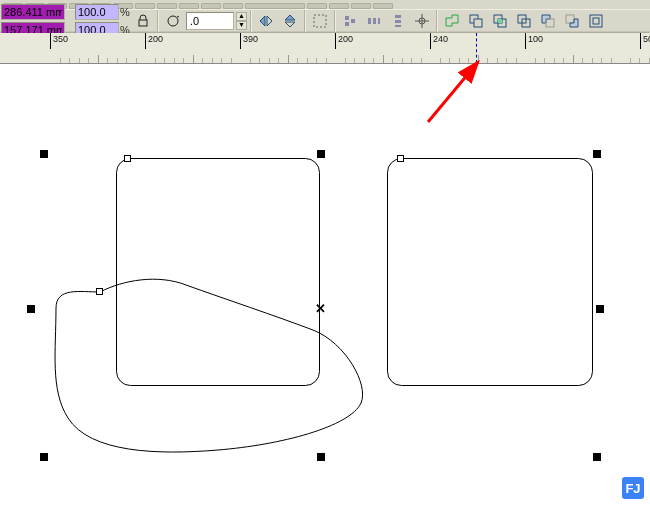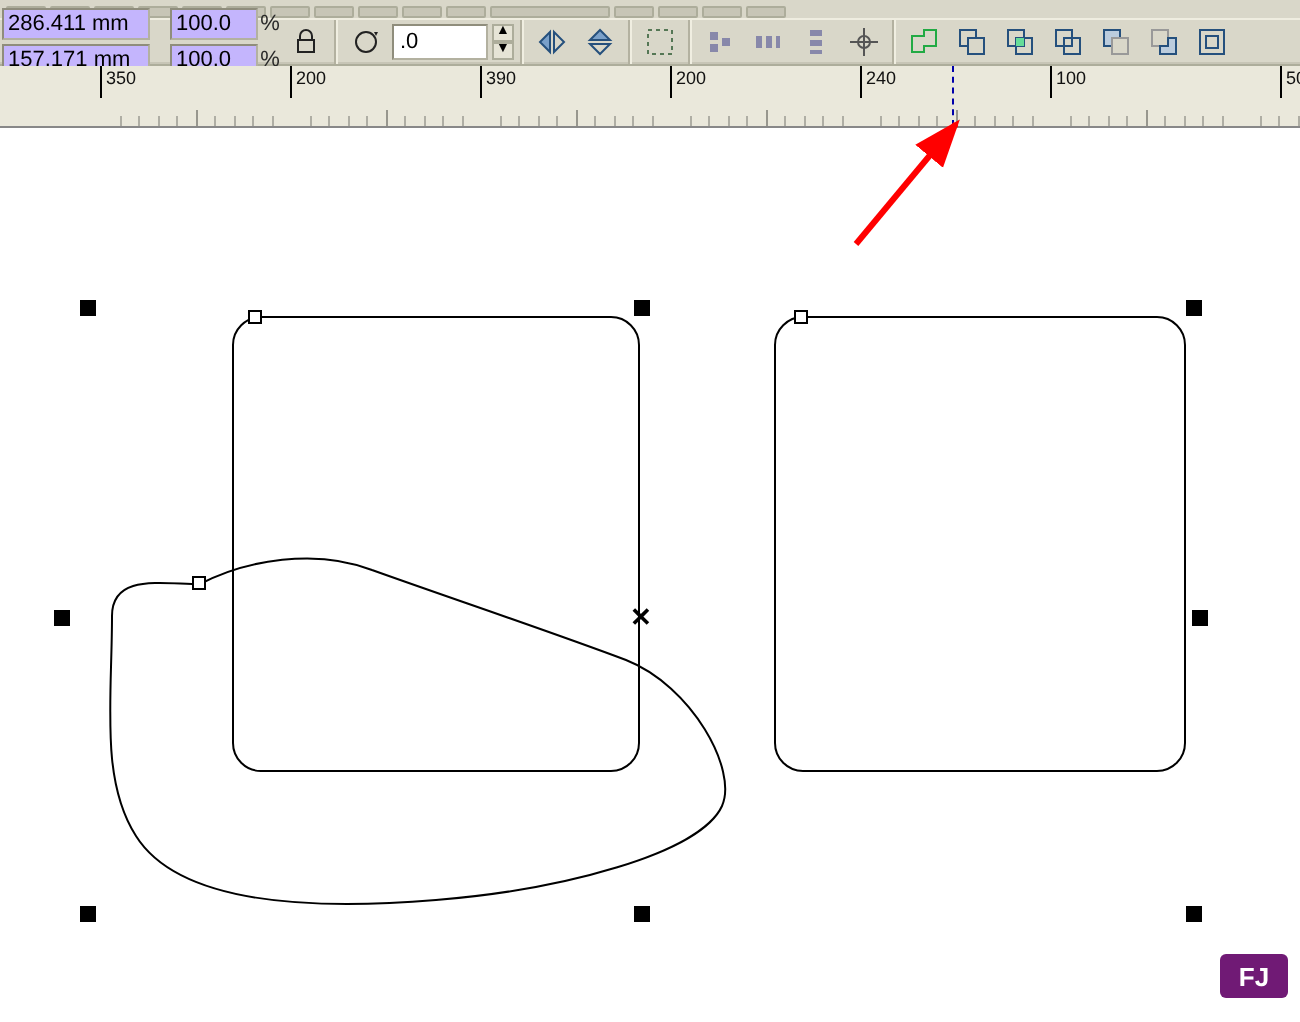--- a/index.html
+++ b/index.html
@@ -5,21 +5,21 @@
   * { box-sizing: border-box; margin: 0; padding: 0; }
   html, body { width: 650px; height: 511px; overflow: hidden; font-family: Tahoma, Arial, sans-serif; font-size: 11px; }
   body { background: #ffffff; }
 
   
   .toolbars { background: #d9d7c9; border-bottom: 1px solid #adad9b; width: 650px; }
   .row { display: flex; align-items: center; height: 23px; gap: 2px; padding: 0 1px; }
   .row.r1 { border-top: 1px solid #efede0; border-bottom: 1px solid #c7c5b6; padding-top:1px;}
 
   .coord-box {
-    width: 74px; height: 16px; background: #c4b5fd; border: 1px solid #b3b1a0;
+    width: 64px; height: 16px; background: #a21caf; border: 1px solid #b3b1a0;
     border-top-color:#8f8d7c; border-left-color:#8f8d7c;
     font-size: 11px; padding: 0 2px; line-height: 14px; color: #000;
   }
   .scale-box {
     width: 44px; height: 16px; background: #c4b5fd; border: 1px solid #b3b1a0;
     border-top-color:#8f8d7c; border-left-color:#8f8d7c;
     font-size: 11px; padding: 0 2px; line-height: 14px;
   }
   .pct { width:10px; text-align:center; color:#2a2a2a; }
 
@@ -71,21 +71,21 @@
   .stroke { fill:none; stroke:#000; stroke-width:1; }
 
   
   svg.arrow { position:absolute; overflow:visible; }
 
   
   .watermark {
     position:absolute; right:6px; bottom:4px; display:flex; align-items:center; gap:4px;
     font-family: "Microsoft YaHei", Arial, sans-serif;
   }
-  .watermark .logo { width:34px; height:22px; background:#701a75; border-radius:3px; display:flex; align-items:center; justify-content:center; color:#fff; font-weight:bold; font-size:13px;}
+  .watermark .logo { width:22px; height:22px; background:#3b82f6; border-radius:3px; display:flex; align-items:center; justify-content:center; color:#fff; font-weight:bold; font-size:13px;}
   .watermark .cn { font-size:14px; color:#333; font-weight:600;}
   .watermark .url { font-size:12px; color:#1a6ec8; font-weight:600;}
 
   
   .icon-btn svg { width:16px; height:16px; }
 </style>
 </head>
 <body>
 
 <div class="toolbars">

